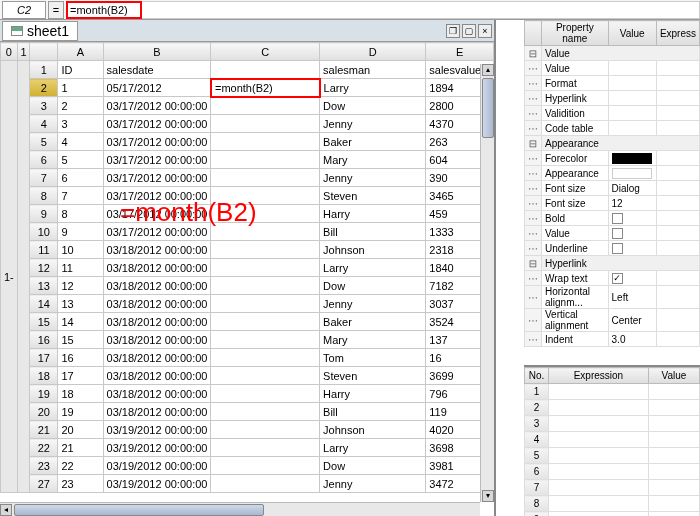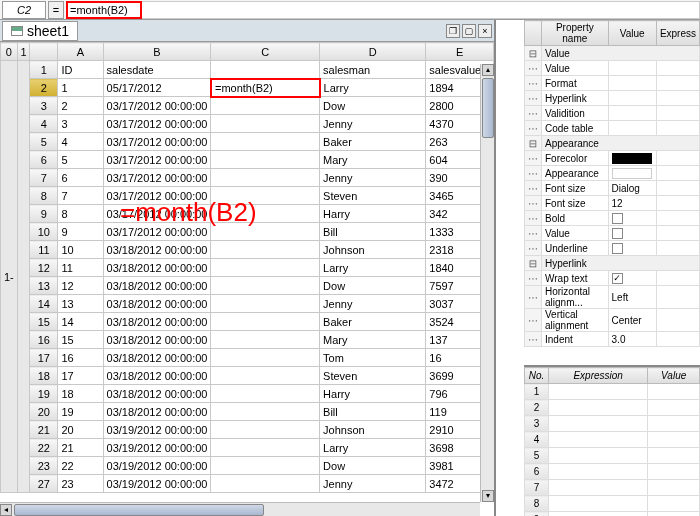--- a/index.html
+++ b/index.html
@@ -48,21 +48,21 @@
   .prop-tree { width: 12px; text-align: center; color: #555; background: #f4f4f4; }
   .prop-name { width: 100px; }
   .prop-val { width: 56px; }
   .group-row td.prop-name { background: #f0f0f0; font-weight: normal; }
   .swatch { display: inline-block; width: 40px; height: 11px; background: #000; vertical-align: middle; }
   .swatch-white { background: #fff; border: 1px solid #ccc; }
   .chk { display: inline-block; width: 11px; height: 11px; border: 1px solid #888; background: #fff; vertical-align: middle; text-align: center; font-size: 9px; line-height: 9px; }
   
   .expr-area { flex: 1; border-top: 2px solid #888; overflow: hidden; margin-top: 18px; }
   .expr-table { border-collapse: collapse; width: 100%; font-size: 10px; }
-  .expr-table th { background: linear-gradient(#f4f4f4,#dedede); border: 1px solid #bbb; height: 16px; font-weight: normal; text-align: center; font-style: italic; }
+  .expr-table th { background: linear-gradient(#f4f4f4,#dedede); border: 1px solid #bbb; height: 16px; font-weight: normal; text-align: center; }
   .expr-table td { border: 1px solid #ddd; height: 16px; padding: 0 3px; }
   .expr-no { width: 24px; text-align: center; background: linear-gradient(#f4f4f4,#e4e4e4); }
 </style>
 </head>
 <body>
 
 <div class="formula-bar">
   <div class="cell-ref">C2</div>
   <div class="eq-box">=</div>
   <div class="formula-input">=month(B2)</div>
@@ -161,21 +161,21 @@
               <td></td>
               <td>Steven</td>
               <td>3465</td>
             </tr>
             <tr>
               <th class="row-hdr">9</th>
               <td>8</td>
               <td>03/17/2012 00:00:00</td>
               <td></td>
               <td>Harry</td>
-              <td>342</td>
+              <td>459</td>
             </tr>
             <tr>
               <th class="row-hdr">10</th>
               <td>9</td>
               <td>03/17/2012 00:00:00</td>
               <td></td>
               <td>Bill</td>
               <td>1333</td>
             </tr>
             <tr>
@@ -193,21 +193,21 @@
               <td></td>
               <td>Larry</td>
               <td>1840</td>
             </tr>
             <tr>
               <th class="row-hdr">13</th>
               <td>12</td>
               <td>03/18/2012 00:00:00</td>
               <td></td>
               <td>Dow</td>
-              <td>7597</td>
+              <td>7182</td>
             </tr>
             <tr>
               <th class="row-hdr">14</th>
               <td>13</td>
               <td>03/18/2012 00:00:00</td>
               <td></td>
               <td>Jenny</td>
               <td>3037</td>
             </tr>
             <tr>
@@ -257,21 +257,21 @@
               <td></td>
               <td>Bill</td>
               <td>119</td>
             </tr>
             <tr>
               <th class="row-hdr">21</th>
               <td>20</td>
               <td>03/19/2012 00:00:00</td>
               <td></td>
               <td>Johnson</td>
-              <td>2910</td>
+              <td>4020</td>
             </tr>
             <tr>
               <th class="row-hdr">22</th>
               <td>21</td>
               <td>03/19/2012 00:00:00</td>
               <td></td>
               <td>Larry</td>
               <td>3698</td>
             </tr>
             <tr>

